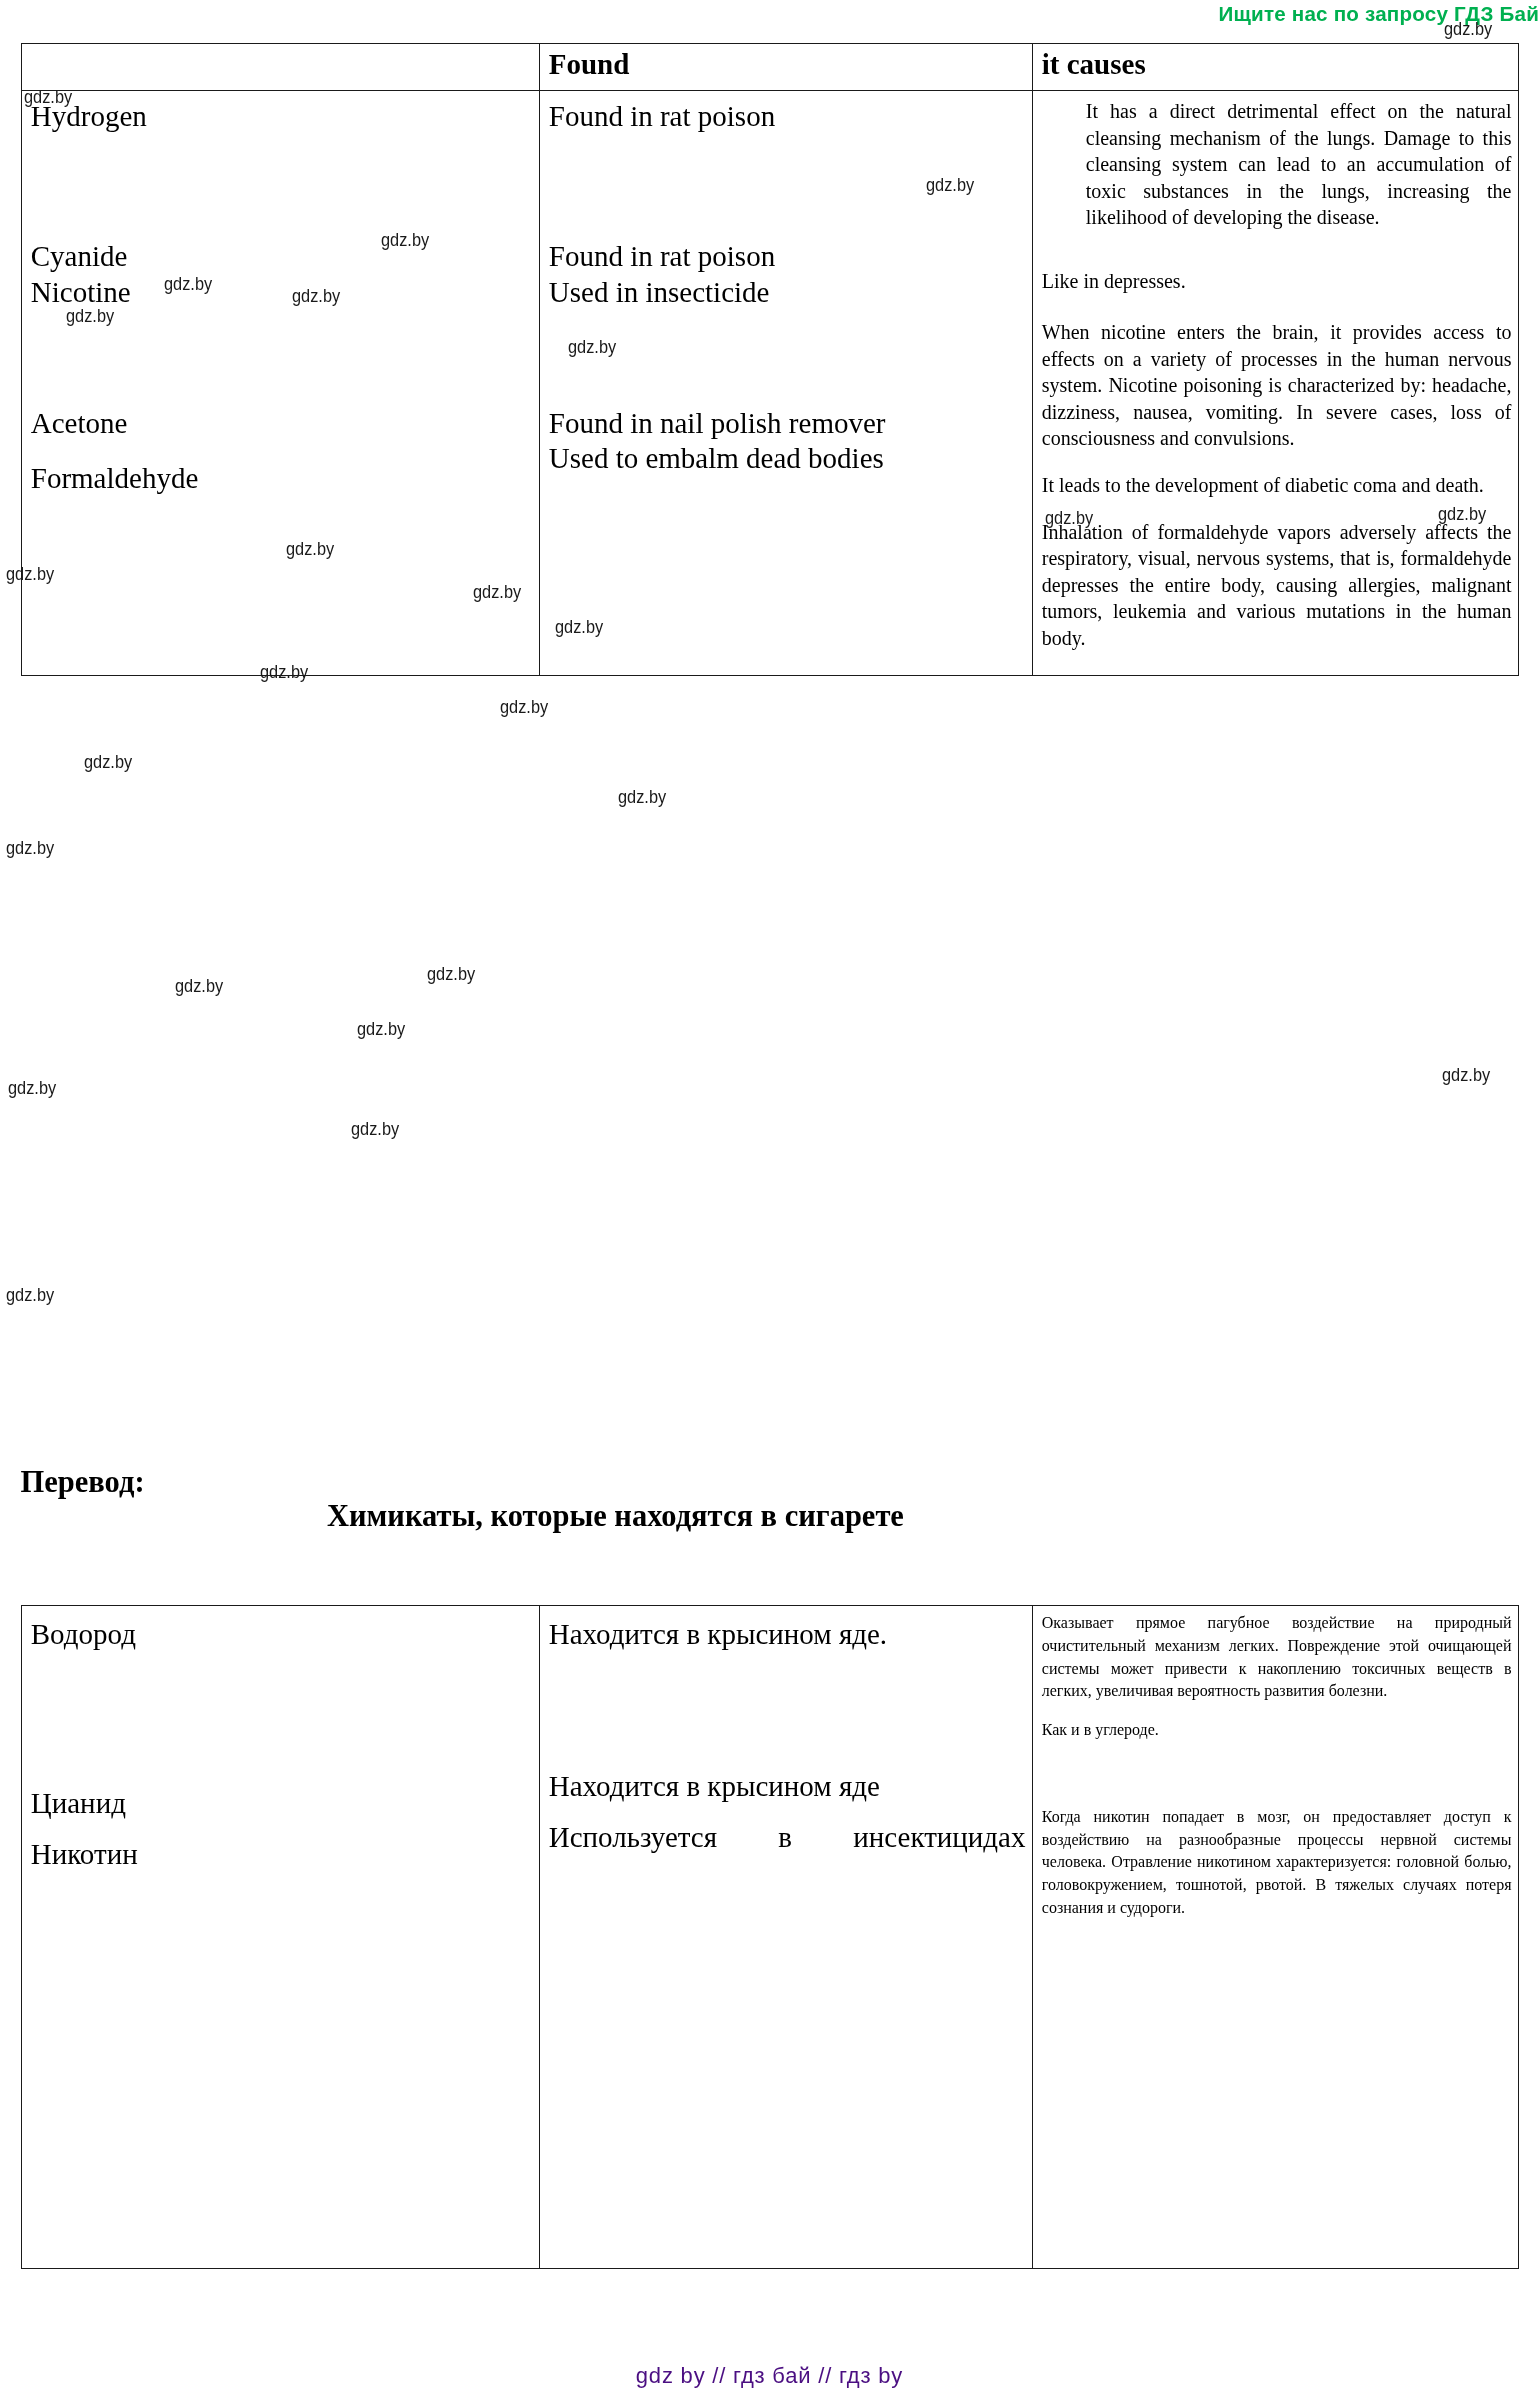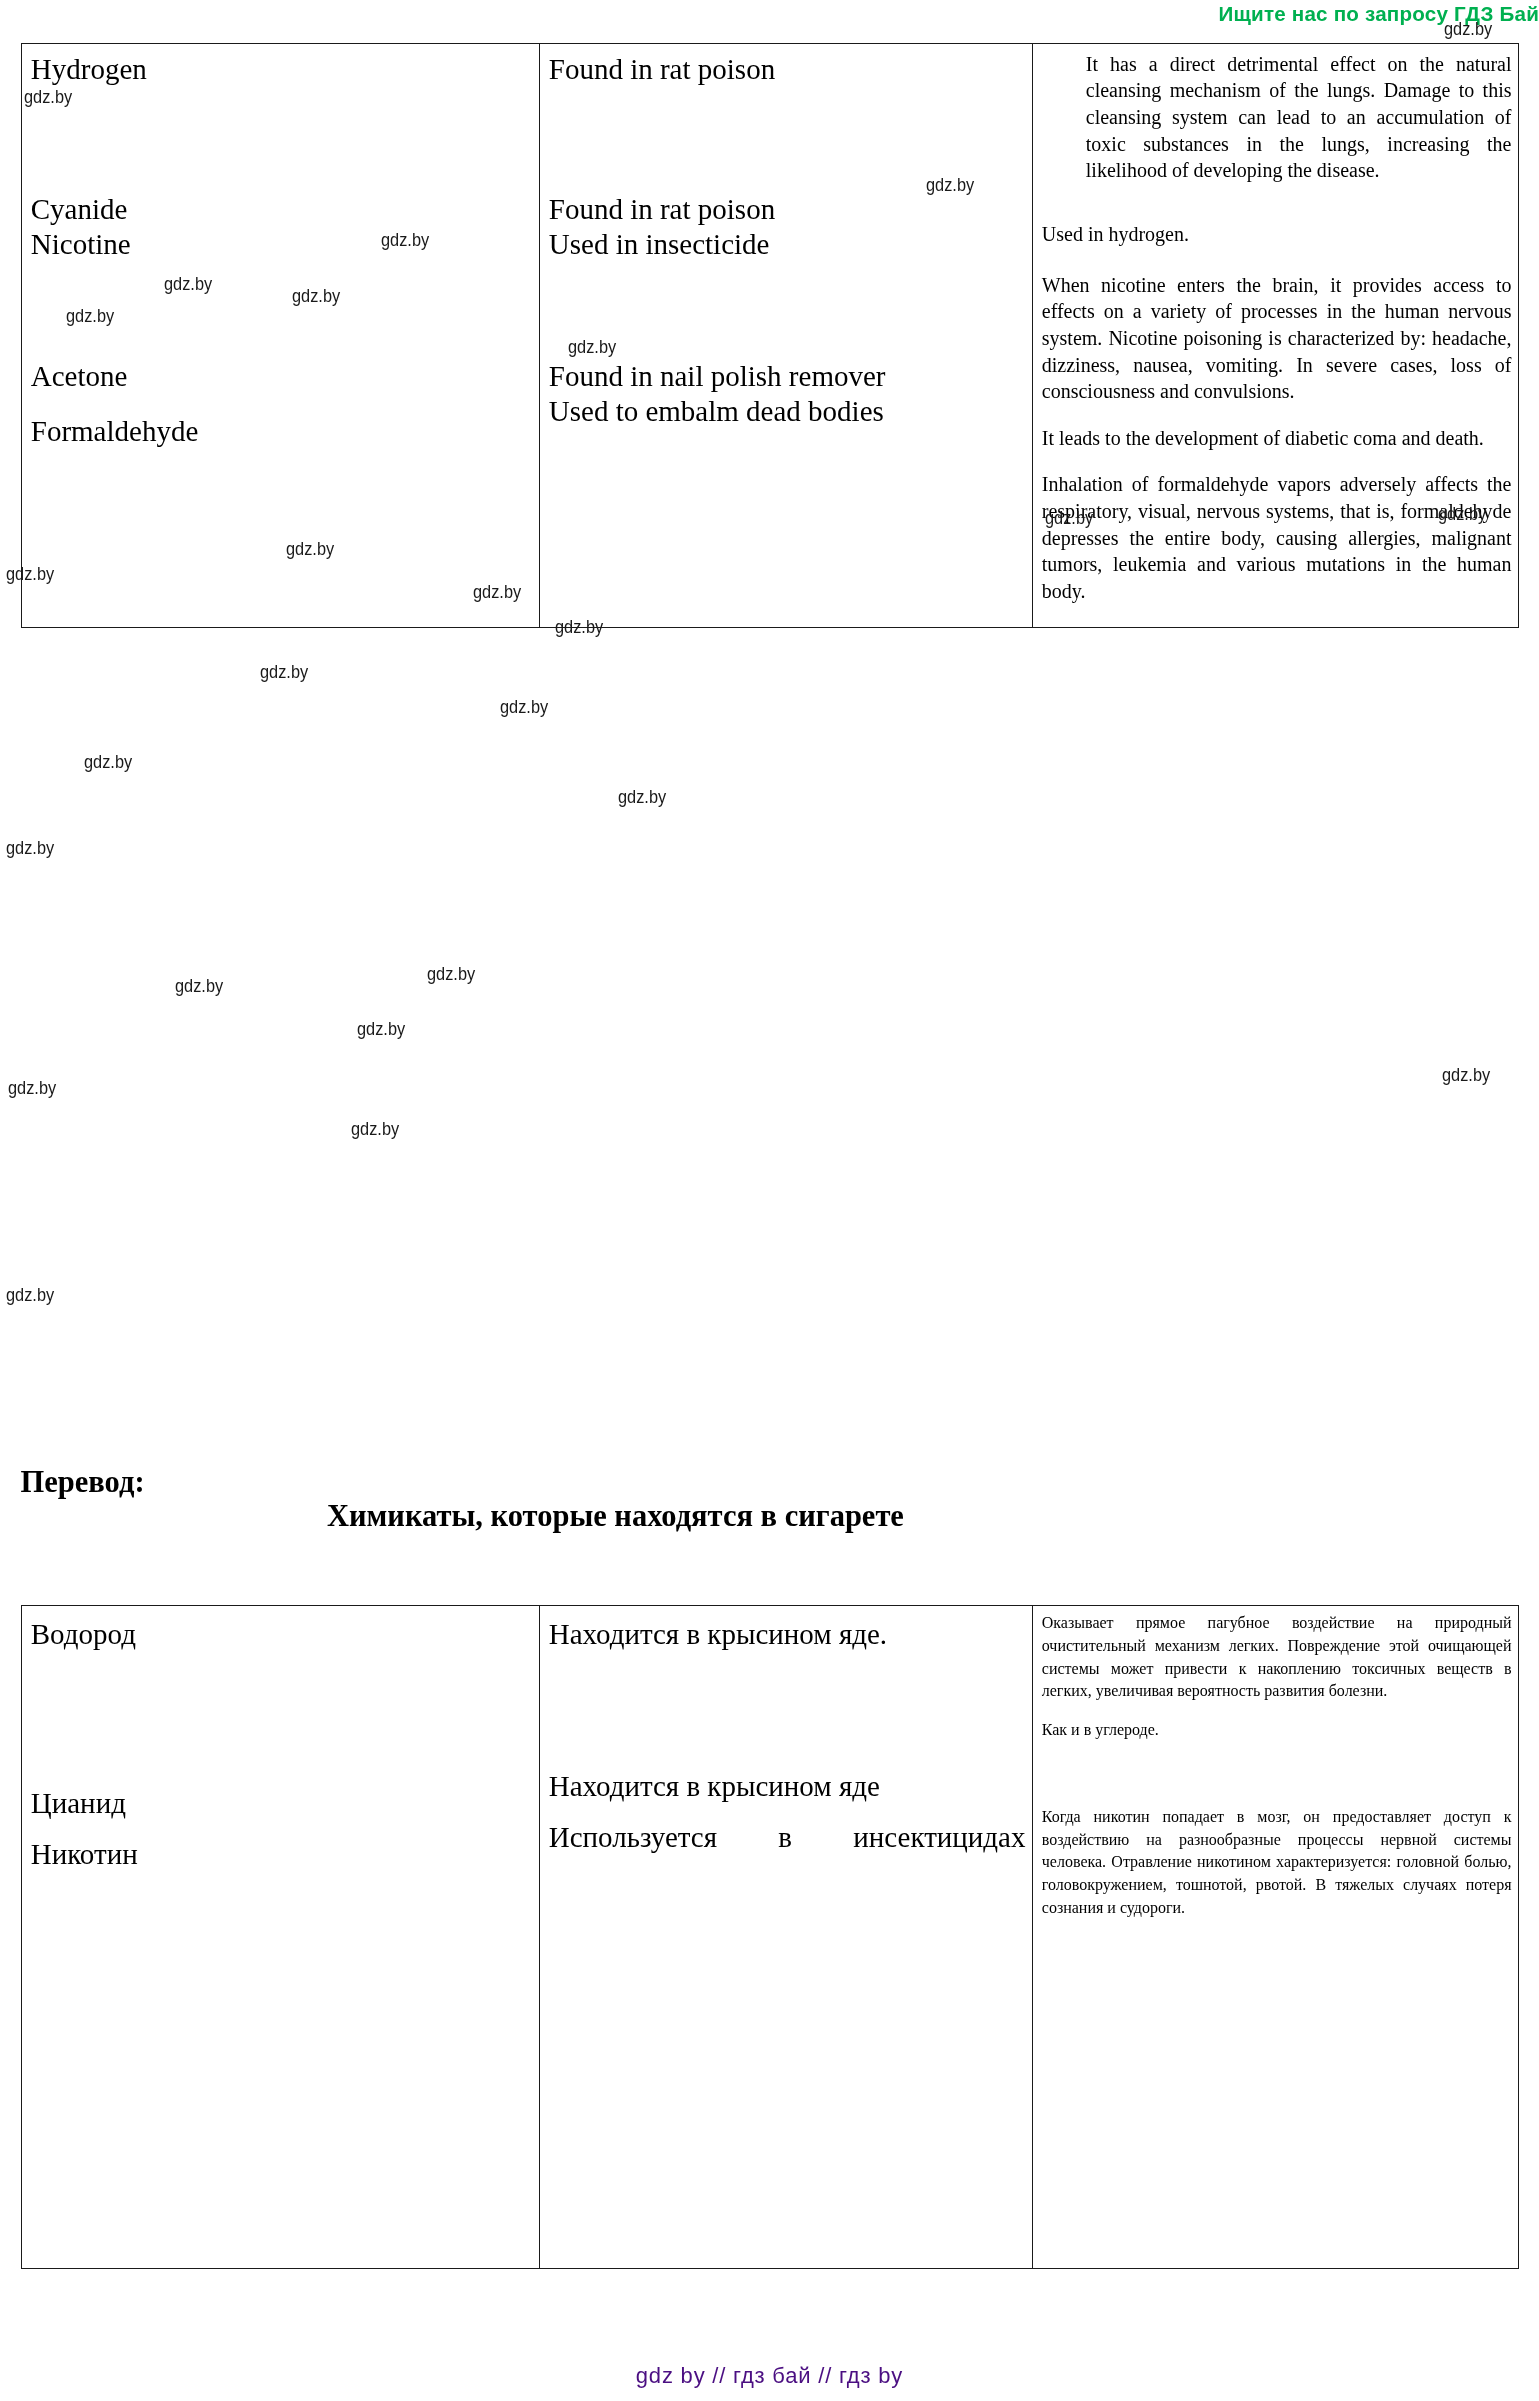--- a/index.html
+++ b/index.html
@@ -150,20 +150,25 @@
 
 <div class="promo-line">Ищите нас по запросу ГДЗ Бай</div>
 
 <table class="tbl" style="left:21.4px; top:43px; width:1497px;">
   <colgroup>
     <col class="col-a">
       <col class="col-b">
       <col class="col-c">
   </colgroup>
   <tbody>
+    <tr>
+      <td style="height:40px;" class="en-head"></td>
+      <td class="en-head">Found</td>
+      <td class="en-head">it causes</td>
+    </tr>
 
     <tr>
 
       <td style="height:465px;">
         <div class="en-name" style="margin-top:4.6px;">Hydrogen</div>
         <div class="en-name" style="margin-top:105px;">Cyanide</div>
         <div class="en-name">Nicotine</div>
         <div class="en-name" style="margin-top:96px;">Acetone</div>
         <div class="en-name" style="margin-top:20px;">Formaldehyde</div>
       </td>
@@ -171,21 +176,21 @@
       <td>
         <div class="en-mid" style="margin-top:4.6px;">Found in rat poison</div>
         <div class="en-mid" style="margin-top:105px;">Found in rat poison</div>
         <div class="en-mid">Used in insecticide</div>
         <div class="en-mid justify-soft" style="margin-top:96px;">Found in nail polish remover</div>
         <div class="en-mid justify-soft">Used to embalm dead bodies</div>
       </td>
 
       <td>
         <p class="en-desc" style="margin-top:3.8px;margin-left:44px;">It has a direct detrimental effect on the natural cleansing mechanism of the lungs. Damage to this cleansing system can lead to an accumulation of toxic substances in the lungs, increasing the likelihood of developing the disease.</p>
-        <p class="en-desc" style="margin-top:37px;">Used in hydrogen.</p>
+        <p class="en-desc" style="margin-top:37px;">Like in depresses.</p>
         <p class="en-desc" style="margin-top:24.4px;">When nicotine enters the brain, it provides access to effects on a variety of processes in the human nervous system. Nicotine poisoning is characterized by: headache, dizziness, nausea, vomiting. In severe cases, loss of consciousness and convulsions.</p>
         <p class="en-desc">It leads to the development of diabetic coma and death.</p>
         <p class="en-desc" style="margin-top:18.3px;">Inhalation of formaldehyde vapors adversely affects the respiratory, visual, nervous systems, that is, formaldehyde depresses the entire body, causing allergies, malignant tumors, leukemia and various mutations in the human body.</p>
       </td>
     </tr>
   </tbody>
 </table>
 
 <div class="perevod">Перевод:</div>
 <div class="ru-title">Химикаты, которые находятся в сигарете</div>

